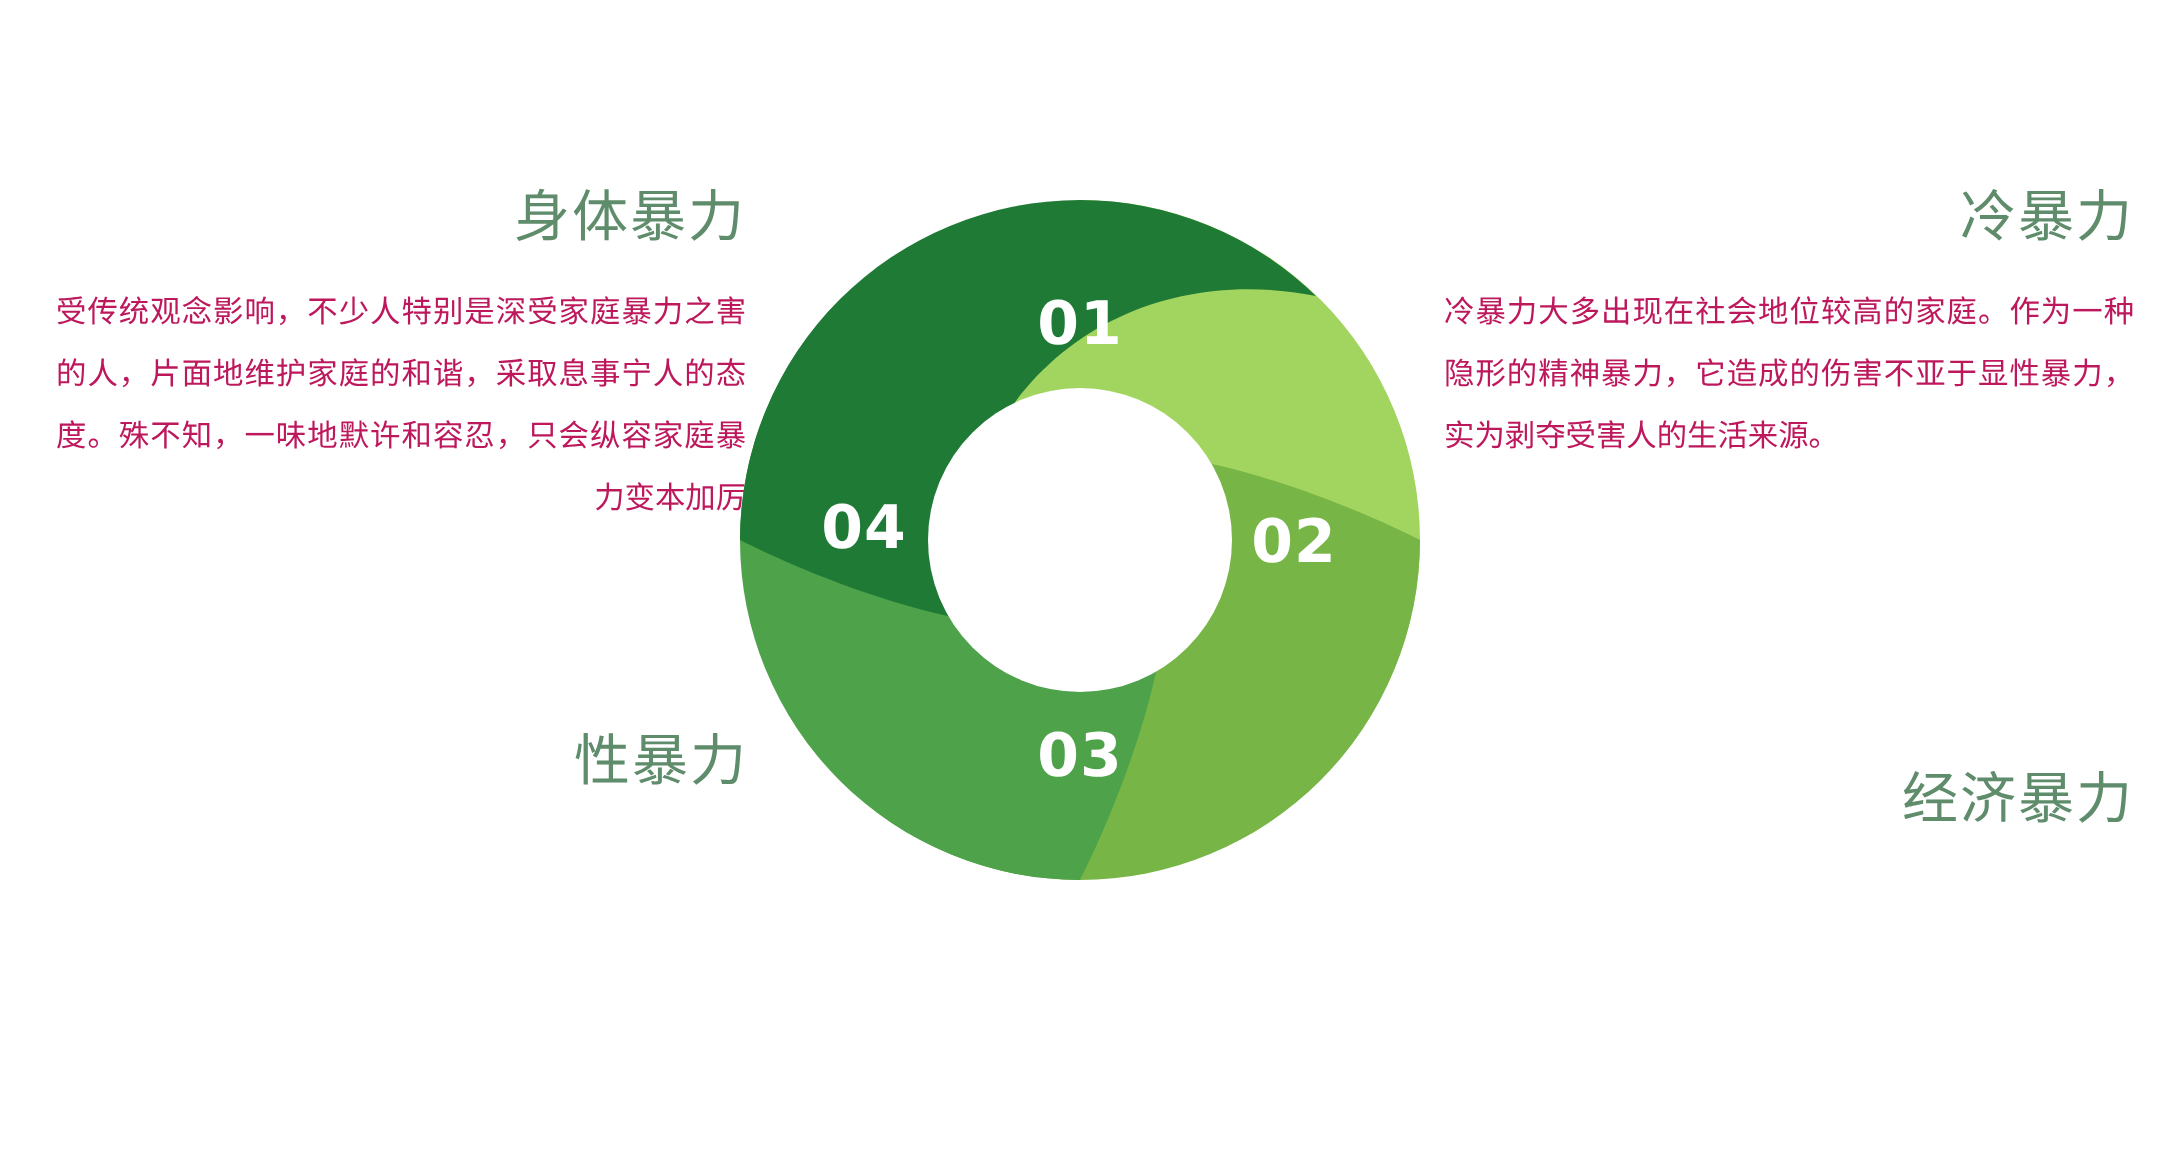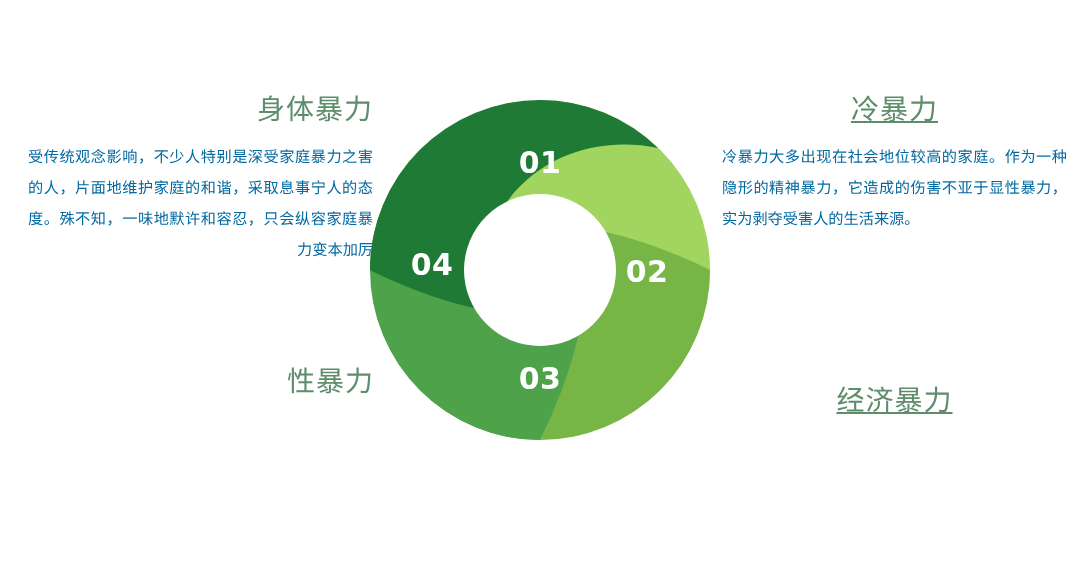--- a/index.html
+++ b/index.html
@@ -32,35 +32,35 @@
     line-height: 1.25;
     color: #5f8c6b;
     font-weight: 400;
     letter-spacing: 1px;
     margin: 16px 0 14px 0;
     white-space: nowrap;
   }
   .block .body {
     font-size: 15.2px;
     line-height: 2.05;
-    color: #0369a1;
+    color: #be185d;
     margin: 0;
     text-align: justify;
     text-justify: inter-character;
   }
 
   
   .block.left .heading { text-align: right; }
   .block.left .body {
     text-align: justify;
     text-align-last: right;
   }
 
   
-  .block.right .heading { text-align: center; text-decoration: underline; }
+  .block.right .heading { text-align: right; }
   .block.right .body {
     text-align: justify;
     text-align-last: left;
   }
 
   #block-physical  { left: 28px;  top: 76px; }
   #block-cold      { left: 722px; top: 76px; }
   #block-sexual    { left: 22px;  top: 348px; width: 352px; }
   #block-economic  { left: 722px; top: 367px; }
 

